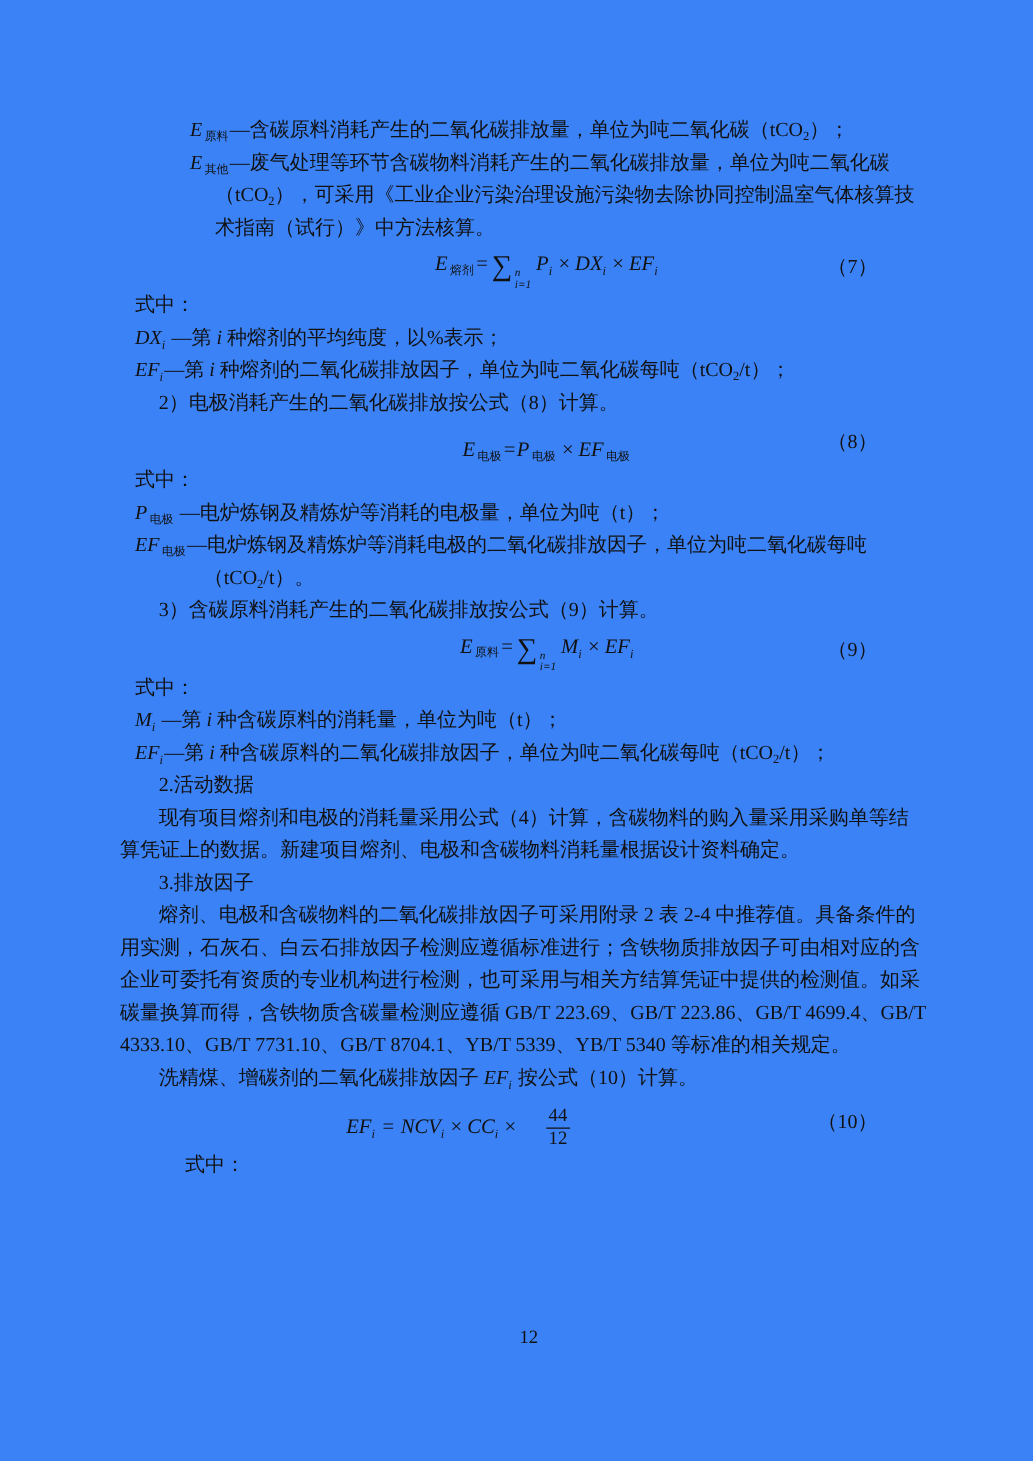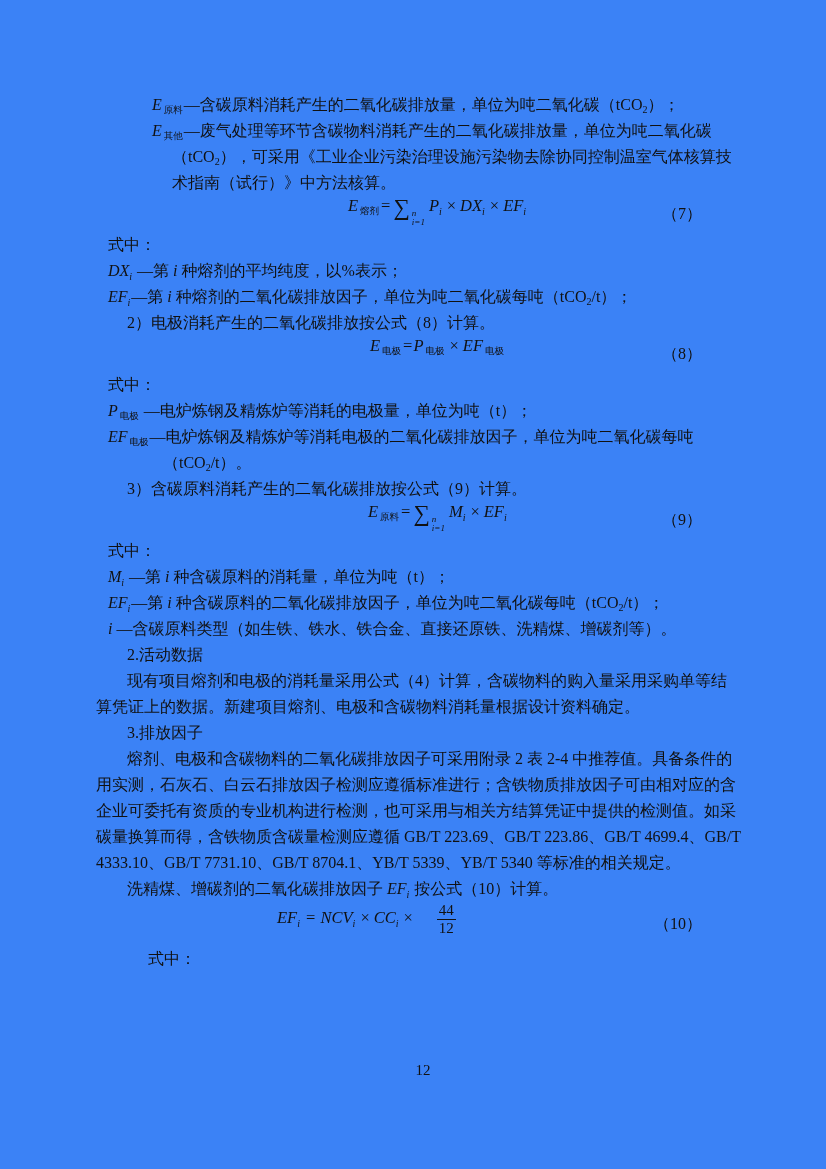--- a/index.html
+++ b/index.html
@@ -14,21 +14,21 @@
   .csub { font-size:9.5px; vertical-align:-3px; margin:0 1px 0 2px; }
   .vsub { font-style:italic; font-size:10px; vertical-align:-4px; margin-right:1px; }
   .nsub { font-size:10px; vertical-align:-3px; }
   .ind-none  { padding-left:0; }
   .ind-def   { padding-left:12px; }
   .ind-para  { padding-left:31px; }
   .ind-eline { padding-left:56px; }
   .ind-cont2 { padding-left:76px; }
   .ind-cont3 { padding-left:67px; }
   .ind-sz2   { padding-left:52px; }
-  .formula-row { position:relative; height:36px; display:flex; align-items:flex-start; font-size:16.5px;font-family:Liberation Serif, serif; }
+  .formula-row { position:relative; height:36px; display:flex; align-items:flex-end; font-size:16.5px;font-family:Liberation Serif, serif; }
   .formula-row.tall { height:44px; }
   .fml { white-space:nowrap; }
   .sigma { font-size:23px; line-height:1; margin:0 1px 0 2px; vertical-align:-4px; display:inline-block; }
   .lims { display:inline-flex; flex-direction:column; font-size:9px; font-style:italic;
           line-height:9px; margin:0 4px 0 1px; vertical-align:-5px; }
   .op { margin:0 4px; }
   .eqsign { margin:0 1px; }
   .frac { display:inline-flex; flex-direction:column; text-align:center; font-size:15px;
           line-height:17px; margin-left:20px; vertical-align:middle; }
   .frac .num { border-bottom:1.2px solid #111; padding:0 2px; }
@@ -67,21 +67,20 @@
       <div class="formula-row">
         <span class="fml" style="margin-left: 272px;"><span class="it">E</span><span class="csub">原料</span><span class="eqsign">=</span><span class="sigma">∑</span><span class="lims">
             <span>n</span>
             <span>i=1</span>
           </span><span class="it">M</span><span class="vsub">i</span><span class="op">×</span><span class="it">EF</span><span class="vsub">i</span></span>
         <span class="fnum">（9）</span>
       </div>
       <div class="line ind-def"><span>式中：</span></div>
       <div class="line ind-def"><span class="it">M</span><span class="vsub">i</span><span> —第 </span><span class="it">i</span><span> 种含碳原料的消耗量，单位为吨（t）；</span></div>
       <div class="line ind-def"><span class="it">EF</span><span class="vsub">i</span><span>—第 </span><span class="it">i</span><span> 种含碳原料的二氧化碳排放因子，单位为吨二氧化碳每吨（tCO</span><span class="nsub">2</span><span>/t）；</span></div>
-      <div class="line ind-def"><span class="it">i</span><span> —含碳原料类型（如生铁、铁水、铁合金、直接还原铁、洗精煤、增碳剂等）。</span></div>
       <div class="line ind-para"><span>2.活动数据</span></div>
       <div class="line ind-para"><span>现有项目熔剂和电极的消耗量采用公式（4）计算，含碳物料的购入量采用采购单等结</span></div>
       <div class="line ind-none"><span>算凭证上的数据。新建项目熔剂、电极和含碳物料消耗量根据设计资料确定。</span></div>
       <div class="line ind-para"><span>3.排放因子</span></div>
       <div class="line ind-para"><span>熔剂、电极和含碳物料的二氧化碳排放因子可采用附录 2 表 2-4 中推荐值。具备条件的</span></div>
       <div class="line ind-none"><span>用实测，石灰石、白云石排放因子检测应遵循标准进行；含铁物质排放因子可由相对应的含</span></div>
       <div class="line ind-none"><span>企业可委托有资质的专业机构进行检测，也可采用与相关方结算凭证中提供的检测值。如采</span></div>
       <div class="line ind-none"><span>碳量换算而得，含铁物质含碳量检测应遵循 GB/T 223.69、GB/T 223.86、GB/T 4699.4、GB/T</span></div>
       <div class="line ind-none"><span>4333.10、GB/T 7731.10、GB/T 8704.1、YB/T 5339、YB/T 5340 等标准的相关规定。</span></div>
       <div class="line ind-para"><span>洗精煤、增碳剂的二氧化碳排放因子 </span><span class="it">EF</span><span class="vsub">i</span><span> 按公式（10）计算。</span></div>

